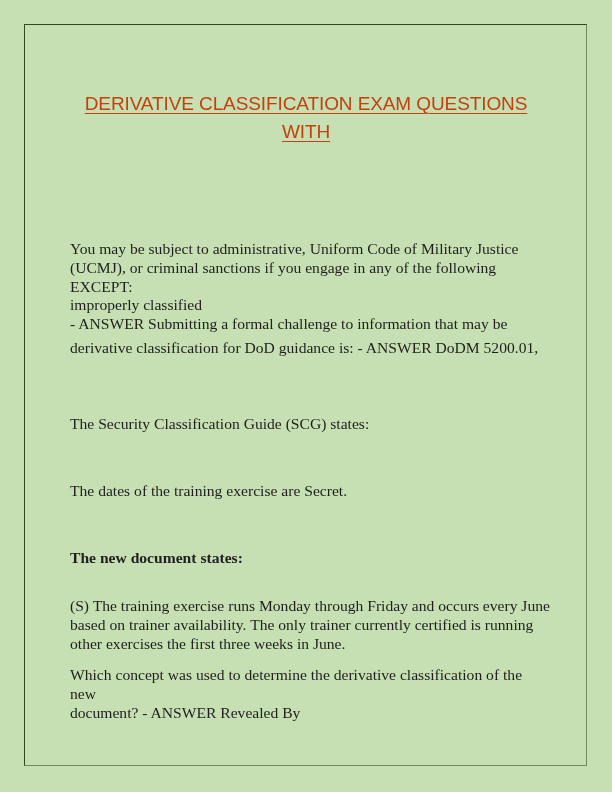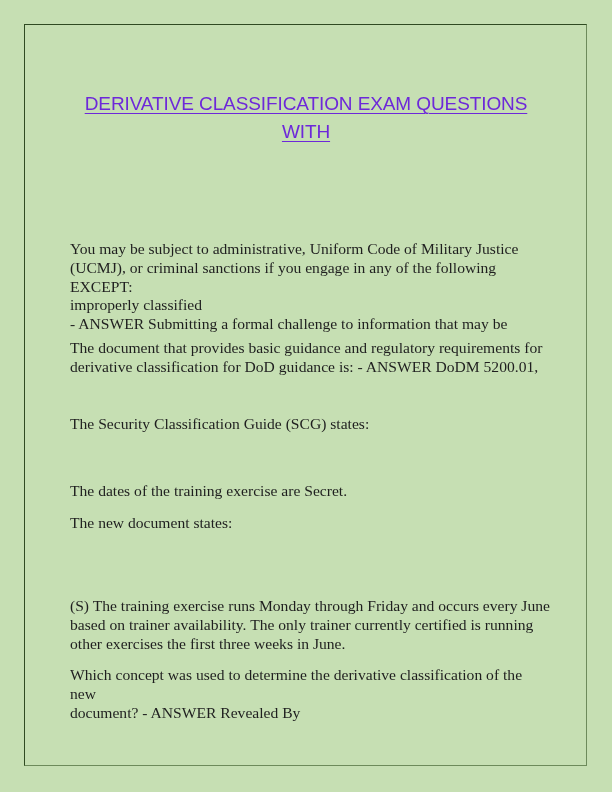--- a/index.html
+++ b/index.html
@@ -21,21 +21,21 @@
       box-sizing: border-box;
     }
     .title {
       position: absolute;
       left: 60px; width: 492px;
       top: 90px;
       text-align: center;
       font-family: "Liberation Sans", "DejaVu Sans", sans-serif;
       font-size: 19px;
       line-height: 28px;
-      color: #6d28d9;
+      color: #c2410c;
       letter-spacing: -0.1px;
     }
     .title span { text-decoration: underline; text-underline-offset: 3px; text-decoration-thickness: 1px; display: block; }
     .body {
       position: absolute;
       left: 70px; width: 480px;
       font-family: "Liberation Serif", "DejaVu Serif", serif;
       font-size: 15.6px;
       line-height: 18.8px;
       color: #1f1f1f;
@@ -52,30 +52,29 @@
 </div>
 
 <div class="body" style="top:0;">
   <div class="para" style="top:240px;font-family:Liberation Serif, serif;">
     <div>You may be subject to administrative, Uniform Code of Military Justice</div>
     <div>(UCMJ), or criminal sanctions if you engage in any of the following EXCEPT:</div>
     <div>improperly classified</div>
     <div>- ANSWER Submitting a formal challenge to information that may be</div>
   </div>
   <div class="para" style="top:339px;">
-    <div>The document that provides basic guidance and regulatory requirements for</div>
     <div>derivative classification for DoD guidance is: - ANSWER DoDM 5200.01,</div>
   </div>
   <div class="para" style="top:415px;">
     <div>The Security Classification Guide (SCG) states:</div>
   </div>
   <div class="para" style="top:482px;">
     <div>The dates of the training exercise are Secret.</div>
   </div>
-  <div class="para" style="top:514px;">
+  <div class="para" style="top:549px;font-weight:bold;">
     <div>The new document states:</div>
   </div>
   <div class="para" style="top:597px;">
     <div>(S) The training exercise runs Monday through Friday and occurs every June</div>
     <div>based on trainer availability. The only trainer currently certified is running</div>
     <div>other exercises the first three weeks in June.</div>
   </div>
   <div class="para" style="top:666px;">
     <div>Which concept was used to determine the derivative classification of the new</div>
     <div>document? - ANSWER Revealed By</div>

